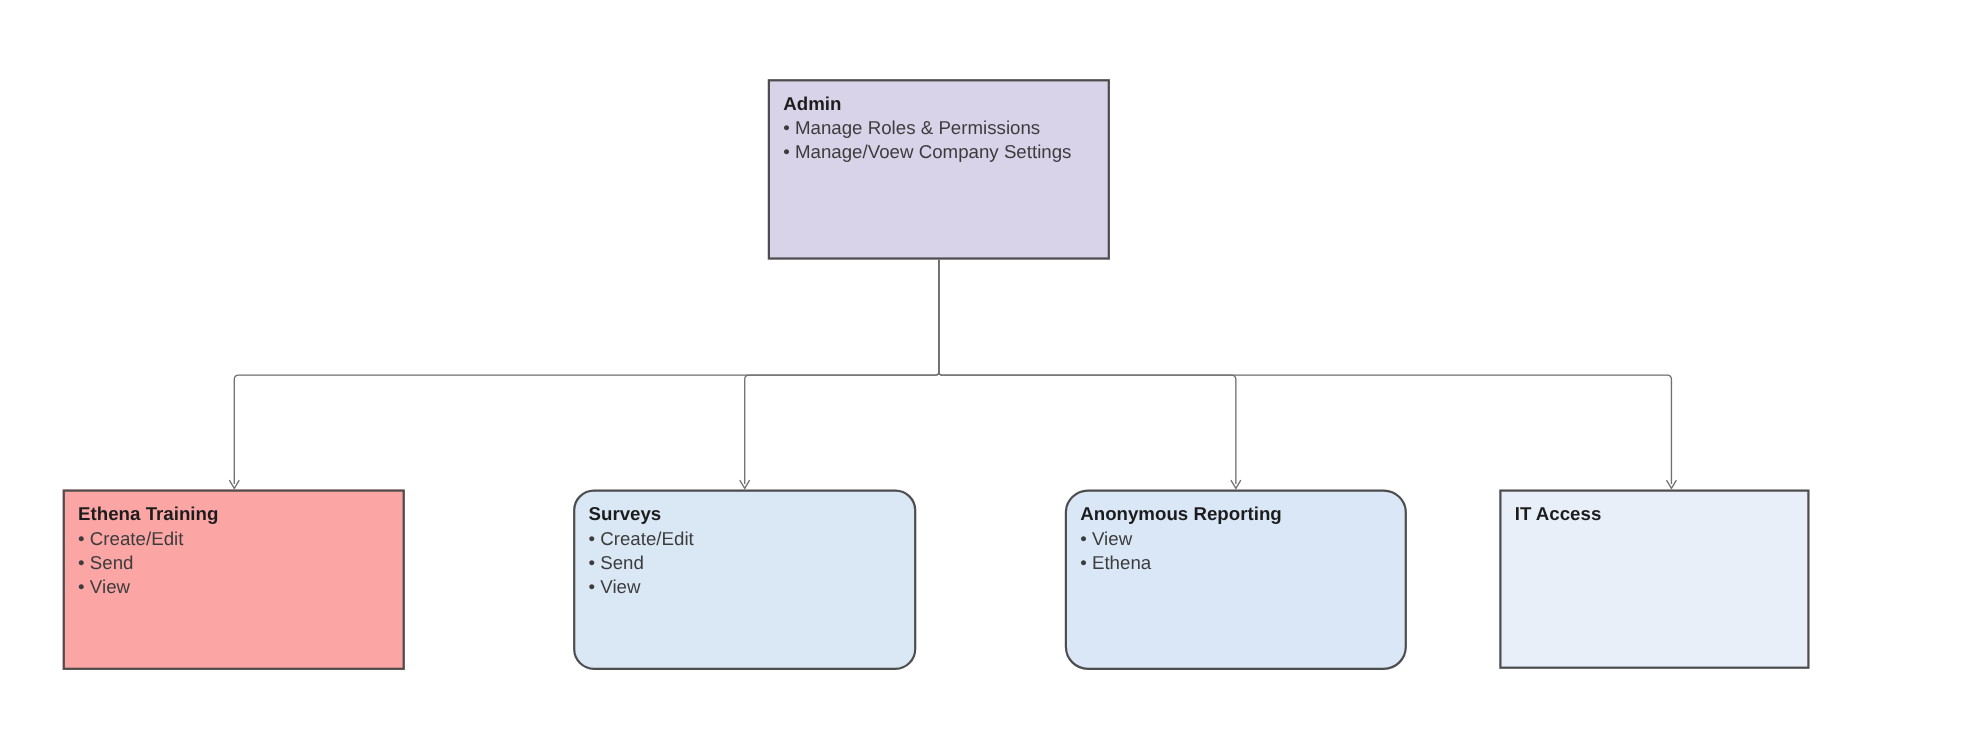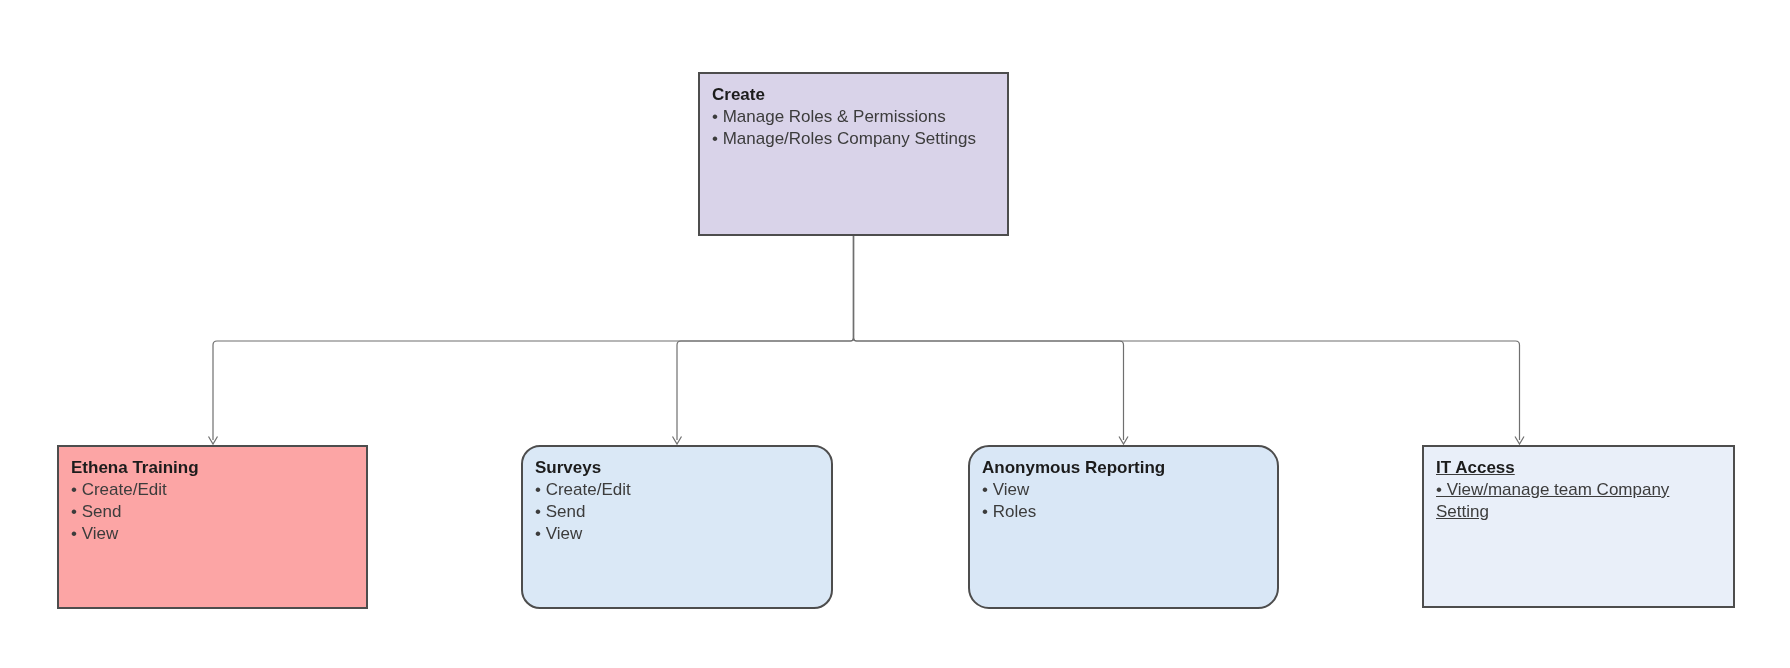--- a/index.html
+++ b/index.html
@@ -33,21 +33,21 @@
     color: #3c3c3c;
   }
   .node-title {
     font-weight: 700;
     color: #1c1c1c;
   }
   .node-admin   { left: 698px;  top: 72px;  width: 311px; height: 164px; }
   .node-ethena  { left: 57px;   top: 445px; width: 311px; height: 164px; }
   .node-surveys { left: 521px;  top: 445px; width: 312px; height: 164px; border-radius: 19px; }
   .node-anon    { left: 968px;  top: 445px; width: 311px; height: 164px; }
-  .node-it      { left: 1422px; top: 445px; width: 313px; height: 163px; text-decoration: underline; }
+  .node-it      { left: 1363px; top: 445px; width: 282px; height: 163px; }
 </style>
 </head>
 <body>
 
 <div class="canvas">
 
   <svg class="connector-layer" viewBox="0 0 1790 668" xmlns="http://www.w3.org/2000/svg" fill="none" stroke="currentColor" stroke-width="1.2" style="color: rgb(111, 111, 111);">
     <g>
       <path d="M853.5,236 L853.5,338 Q853.5,341 850.5,341 L217,341 Q213,341 213,345 L213,440"></path>
       <polyline points="208.5,436.5 213,444 217.5,436.5"></polyline>
@@ -60,43 +60,42 @@
       <path d="M853.5,236 L853.5,338 Q853.5,341 856.5,341 L1119.5,341 Q1123.5,341 1123.5,345 L1123.5,440"></path>
       <polyline points="1119,436.5 1123.5,444 1128,436.5"></polyline>
     </g>
     <g>
       <path d="M853.5,236 L853.5,338 Q853.5,341 856.5,341 L1515.5,341 Q1519.5,341 1519.5,345 L1519.5,440"></path>
       <polyline points="1515,436.5 1519.5,444 1524,436.5"></polyline>
     </g>
   </svg>
 
   <div class="node node-admin" style="background: rgb(217, 211, 233);">
-    <div class="node-title">Create</div>
+    <div class="node-title">Admin</div>
     <div class="node-line">• Manage Roles &amp; Permissions</div>
-    <div class="node-line">• Manage/Roles Company Settings</div>
+    <div class="node-line">• Manage/Voew Company Settings</div>
   </div>
 
   <div class="node node-ethena" style="background: #fca5a5;">
     <div class="node-title">Ethena Training</div>
     <div class="node-line">• Create/Edit</div>
     <div class="node-line">• Send</div>
     <div class="node-line">• View</div>
   </div>
 
   <div class="node node-surveys" style="background: rgb(218, 232, 246);">
     <div class="node-title">Surveys</div>
     <div class="node-line">• Create/Edit</div>
     <div class="node-line">• Send</div>
     <div class="node-line">• View</div>
   </div>
 
   <div class="node node-anon" style="background: rgb(217, 231, 246); border-radius: 21px;">
     <div class="node-title">Anonymous Reporting</div>
     <div class="node-line">• View</div>
-    <div class="node-line">• Roles</div>
+    <div class="node-line">• Ethena</div>
   </div>
 
   <div class="node node-it" style="background: rgb(233, 239, 249);">
     <div class="node-title">IT Access</div>
-    <div class="node-line">• View/manage team Company Setting</div>
   </div>
 
 </div>
 
 </body></html>

